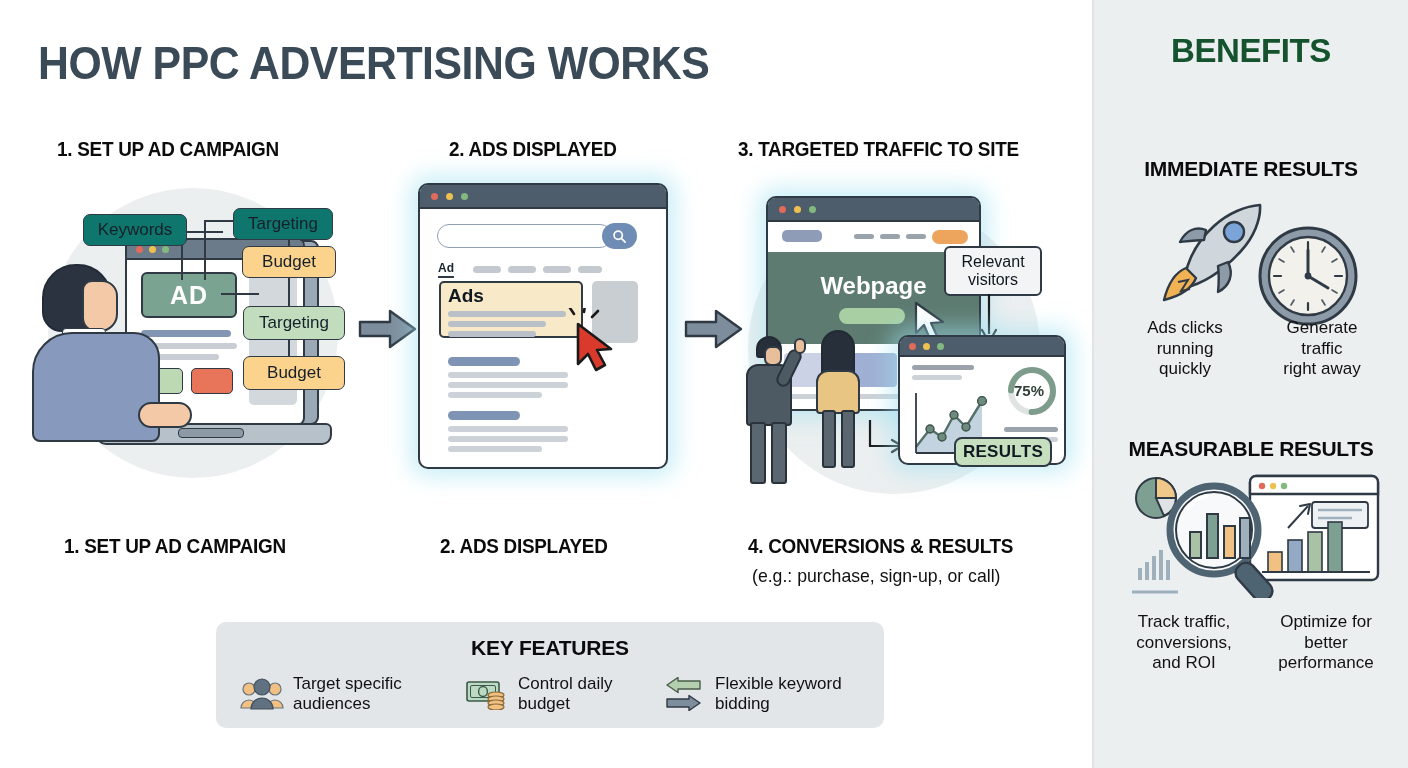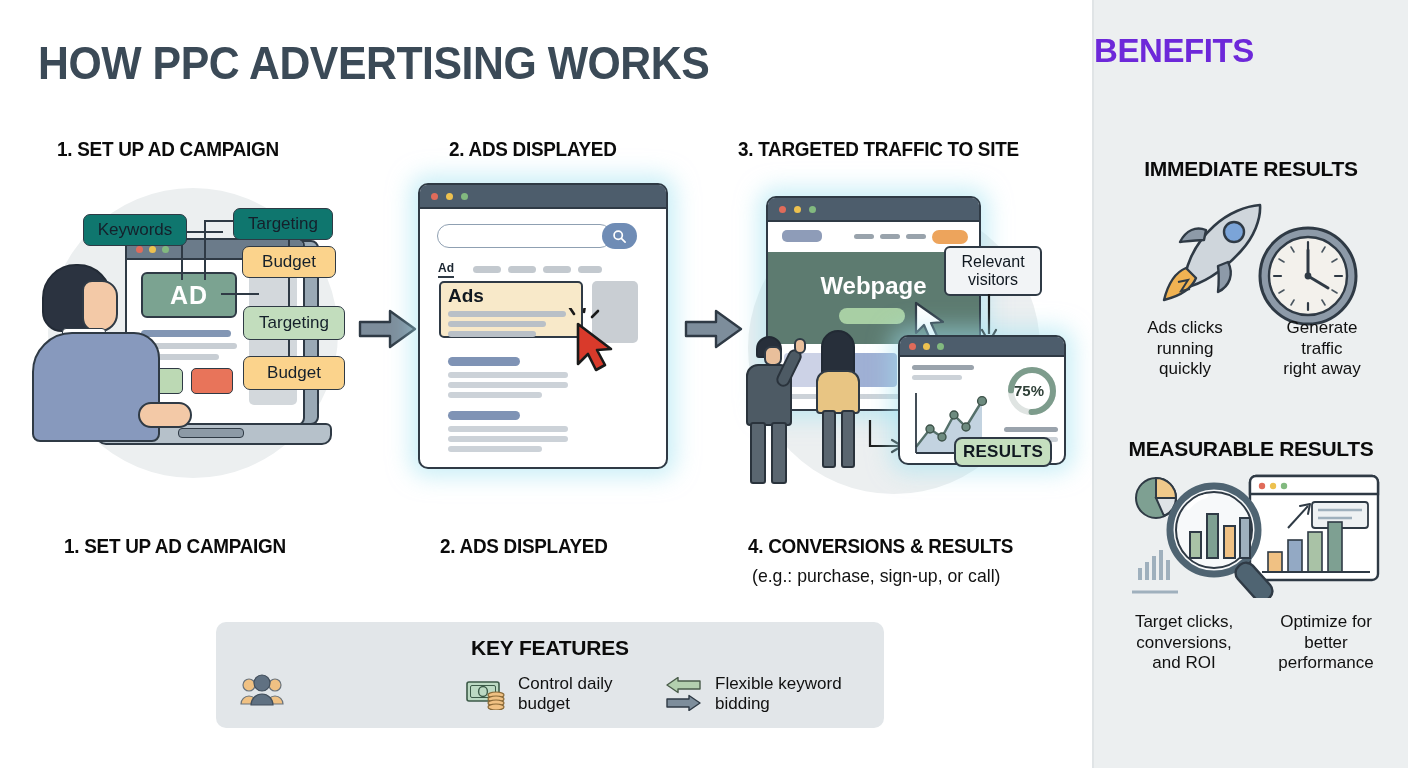--- a/index.html
+++ b/index.html
@@ -167,22 +167,22 @@
   }
   .kf-item { position: absolute; top: 52px; display: flex; align-items: center; gap: 9px; }
   .kf-text { font-size: 17px; color: #111; line-height: 1.18; }
 
   
   .sidebar {
     position: absolute; left: 1092px; top: 0; width: 316px; height: 768px;
     background: #eceff0; border-left: 2px solid #e0e4e6;
   }
   .sb-title {
-    position: absolute; left: 0; right: 0; top: 32px; 
-    font-size: 33px; font-weight: bold; color: #6d28d9; line-height: 1.15;
+    position: absolute; left: 0; right: 0; top: 32px; text-align: center;
+    font-size: 33px; font-weight: bold; color: #14532d; line-height: 1.15;
     letter-spacing: -0.4px;
   }
   .sb-sec {
     position: absolute; left: 0; right: 0; text-align: center;
     font-size: 21px; font-weight: bold; color: #0b0b0b; letter-spacing: -0.3px;
   }
   .sb-cap {
     position: absolute; text-align: center; font-size: 17px; color: #111; line-height: 1.22;
   }
 </style>
@@ -412,20 +412,24 @@
 
       <div class="kf-item" style="left:24px;">
         <svg width="44" height="32" viewBox="0 0 44 32">
           <circle cx="9" cy="11" r="6" fill="#f0c183" stroke="#6a737b" stroke-width="1.2"></circle>
           <path d="M1 30 a8 8 0 0 1 16 0 Z" fill="#f0c183" stroke="#6a737b" stroke-width="1.2"></path>
           <circle cx="35" cy="11" r="6" fill="#f0c183" stroke="#6a737b" stroke-width="1.2"></circle>
           <path d="M27 30 a8 8 0 0 1 16 0 Z" fill="#f0c183" stroke="#6a737b" stroke-width="1.2"></path>
           <circle cx="22" cy="9" r="8" fill="#607182" stroke="#424f5c" stroke-width="1.2"></circle>
           <path d="M11 31 a11 11 0 0 1 22 0 Z" fill="#607182" stroke="#424f5c" stroke-width="1.2"></path>
         </svg>
+        <div class="kf-text">
+          <div>Target specific</div>
+          <div>audiences</div>
+        </div>
       </div>
 
       <div class="kf-item" style="left:249px;">
         <svg width="44" height="32" viewBox="0 0 44 32">
           <rect x="2" y="4" width="32" height="19" rx="2" fill="#bcd9c3" stroke="#3c5a48" stroke-width="1.6"></rect>
           <rect x="5.5" y="7.5" width="25" height="12" rx="1.5" fill="none" stroke="#3c5a48" stroke-width="1"></rect>
           <ellipse cx="18" cy="13.5" rx="4.4" ry="5" fill="none" stroke="#3c5a48" stroke-width="1.4"></ellipse>
           <ellipse cx="31" cy="17" rx="8" ry="3" fill="#f0c183" stroke="#8a6a38" stroke-width="1.2"></ellipse>
           <ellipse cx="31" cy="21" rx="8" ry="3" fill="#f0c183" stroke="#8a6a38" stroke-width="1.2"></ellipse>
           <ellipse cx="31" cy="25" rx="8" ry="3" fill="#f0c183" stroke="#8a6a38" stroke-width="1.2"></ellipse>
@@ -548,21 +552,21 @@
       <g stroke="#2f3a45" stroke-width="2">
         <rect x="68" y="62" width="11" height="26" fill="#a9c2a6"></rect>
         <rect x="85" y="44" width="11" height="44" fill="#7ea092"></rect>
         <rect x="102" y="56" width="11" height="32" fill="#f0c183"></rect>
         <rect x="118" y="48" width="10" height="40" fill="#9fb0bd"></rect>
       </g>
       <rect x="122" y="90" width="20" height="44" rx="9" fill="#4f6472" stroke="#2f3a45" stroke-width="2.4" transform="rotate(-42 132 112)"></rect>
     </svg>
 
     <div class="sb-cap" style="left:14px; top:612px; width:152px;">
-      <div>Target clicks,</div>
+      <div>Track traffic,</div>
       <div>conversions,</div>
       <div>and ROI</div>
     </div>
     <div class="sb-cap" style="left:156px; top:612px; width:152px;">
       <div>Optimize for</div>
       <div>better</div>
       <div>performance</div>
     </div>
   </div>
 </div>

